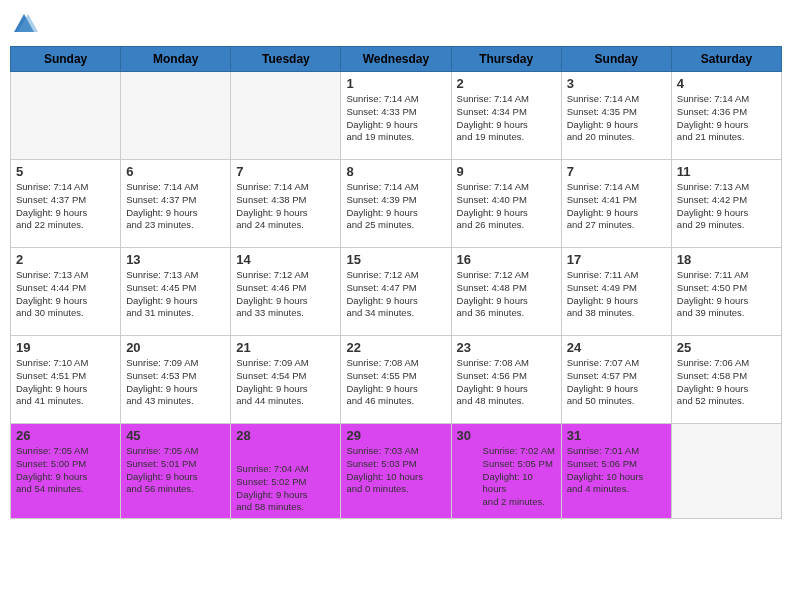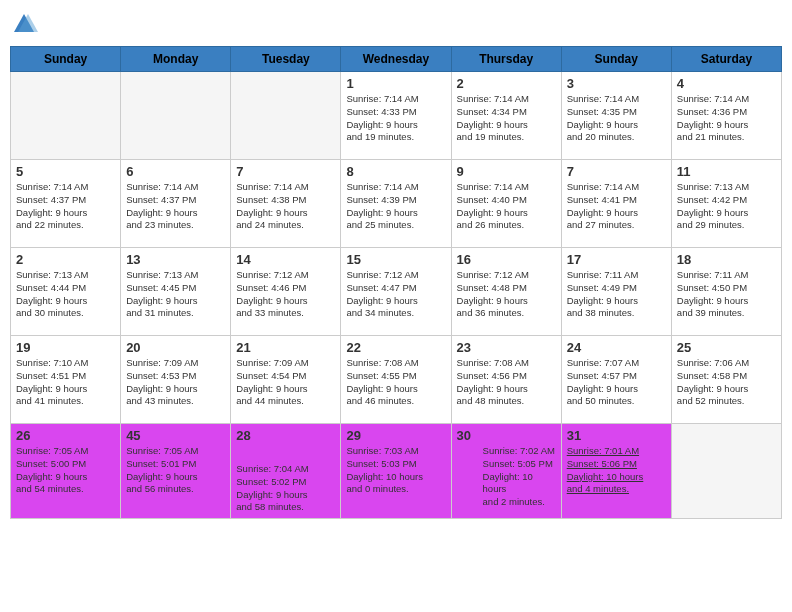--- a/index.html
+++ b/index.html
@@ -328,21 +328,21 @@
         </td>
         <td class="last-row">
           <div class="day-number">30</div>
           <div class="day-info" style="white-space: pre-line; margin-left: 26px;">Sunrise: 7:02 AM
 Sunset: 5:05 PM
 Daylight: 10 hours
 and 2 minutes.</div>
         </td>
         <td class="last-row">
           <div class="day-number">31</div>
-          <div class="day-info" style="white-space: pre-line; text-decoration: underline;">Sunrise: 7:01 AM
+          <div class="day-info" style="white-space: pre-line;">Sunrise: 7:01 AM
 Sunset: 5:06 PM
 Daylight: 10 hours
 and 4 minutes.</div>
         </td>
         <td class="empty"></td>
       </tr>
     </tbody>
 </table>
 
 </body></html>

